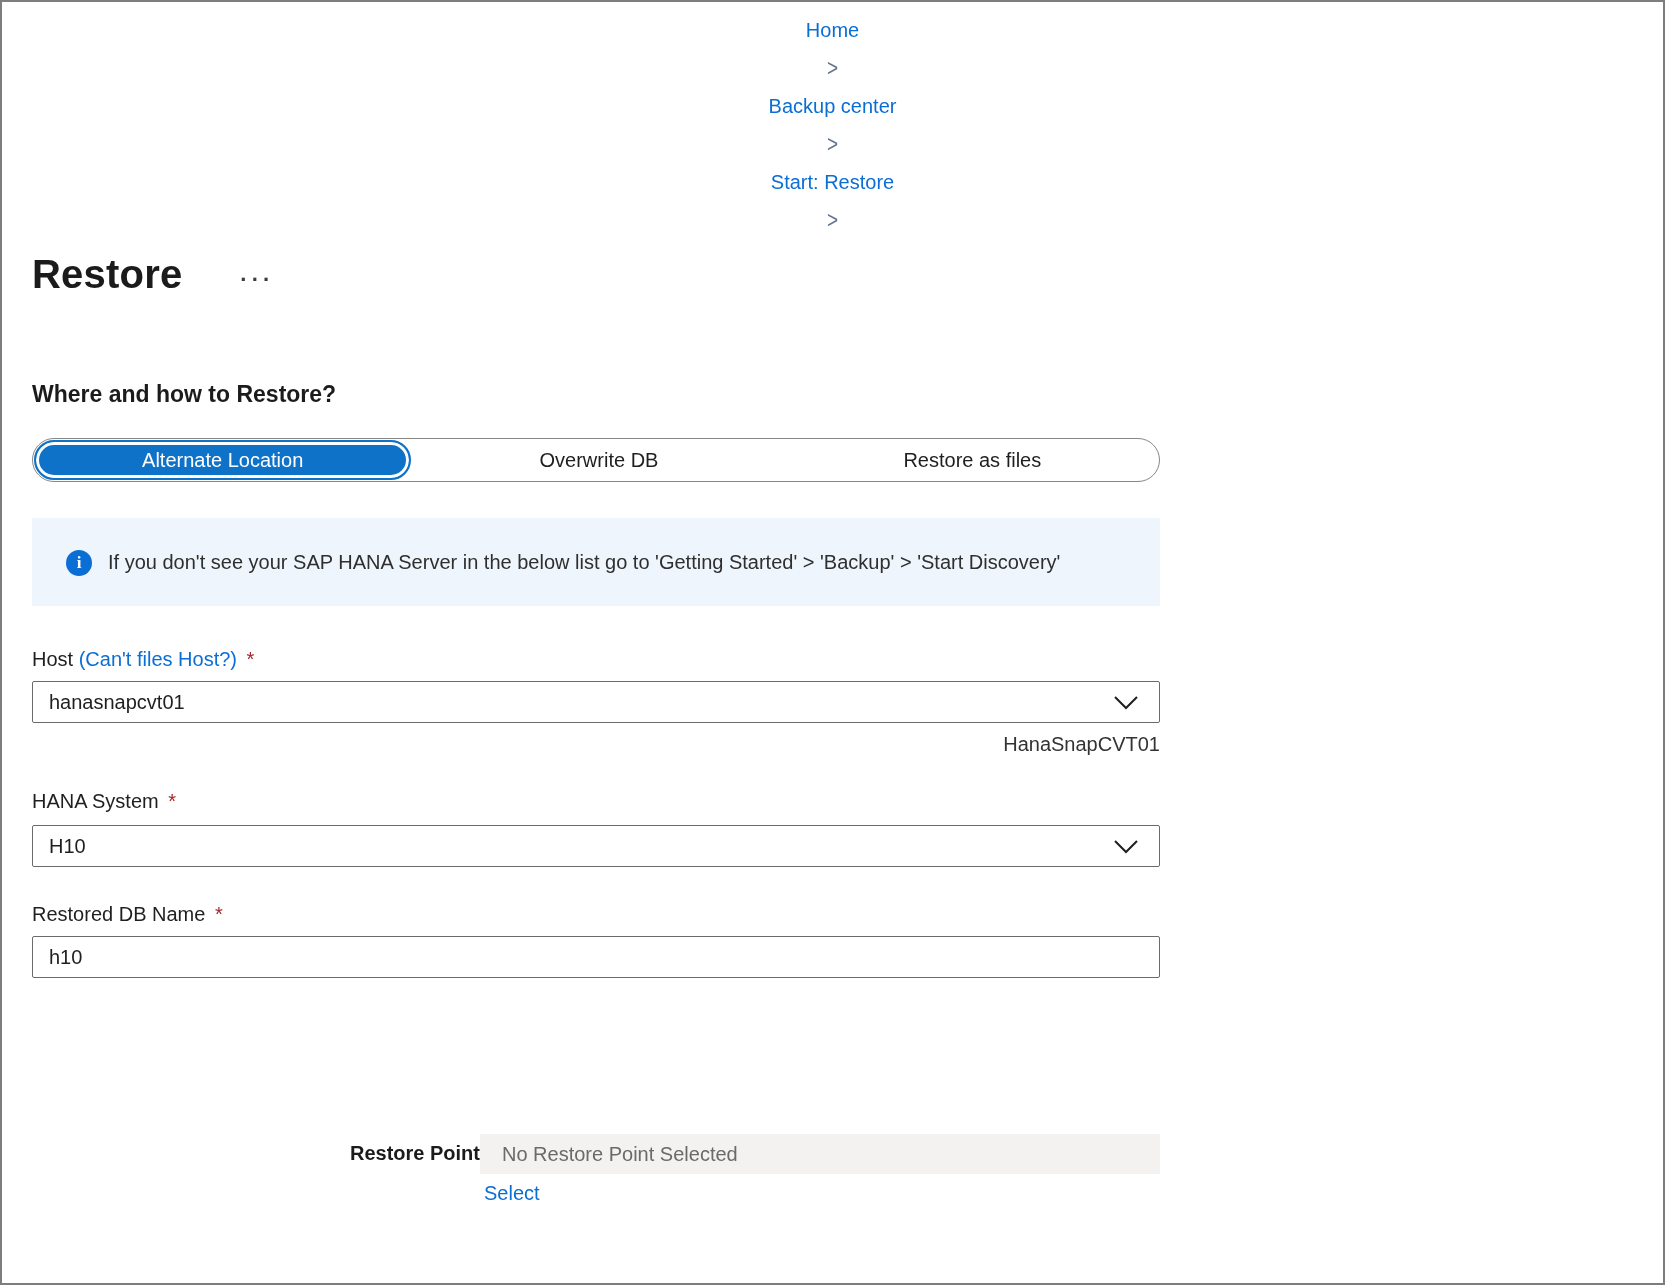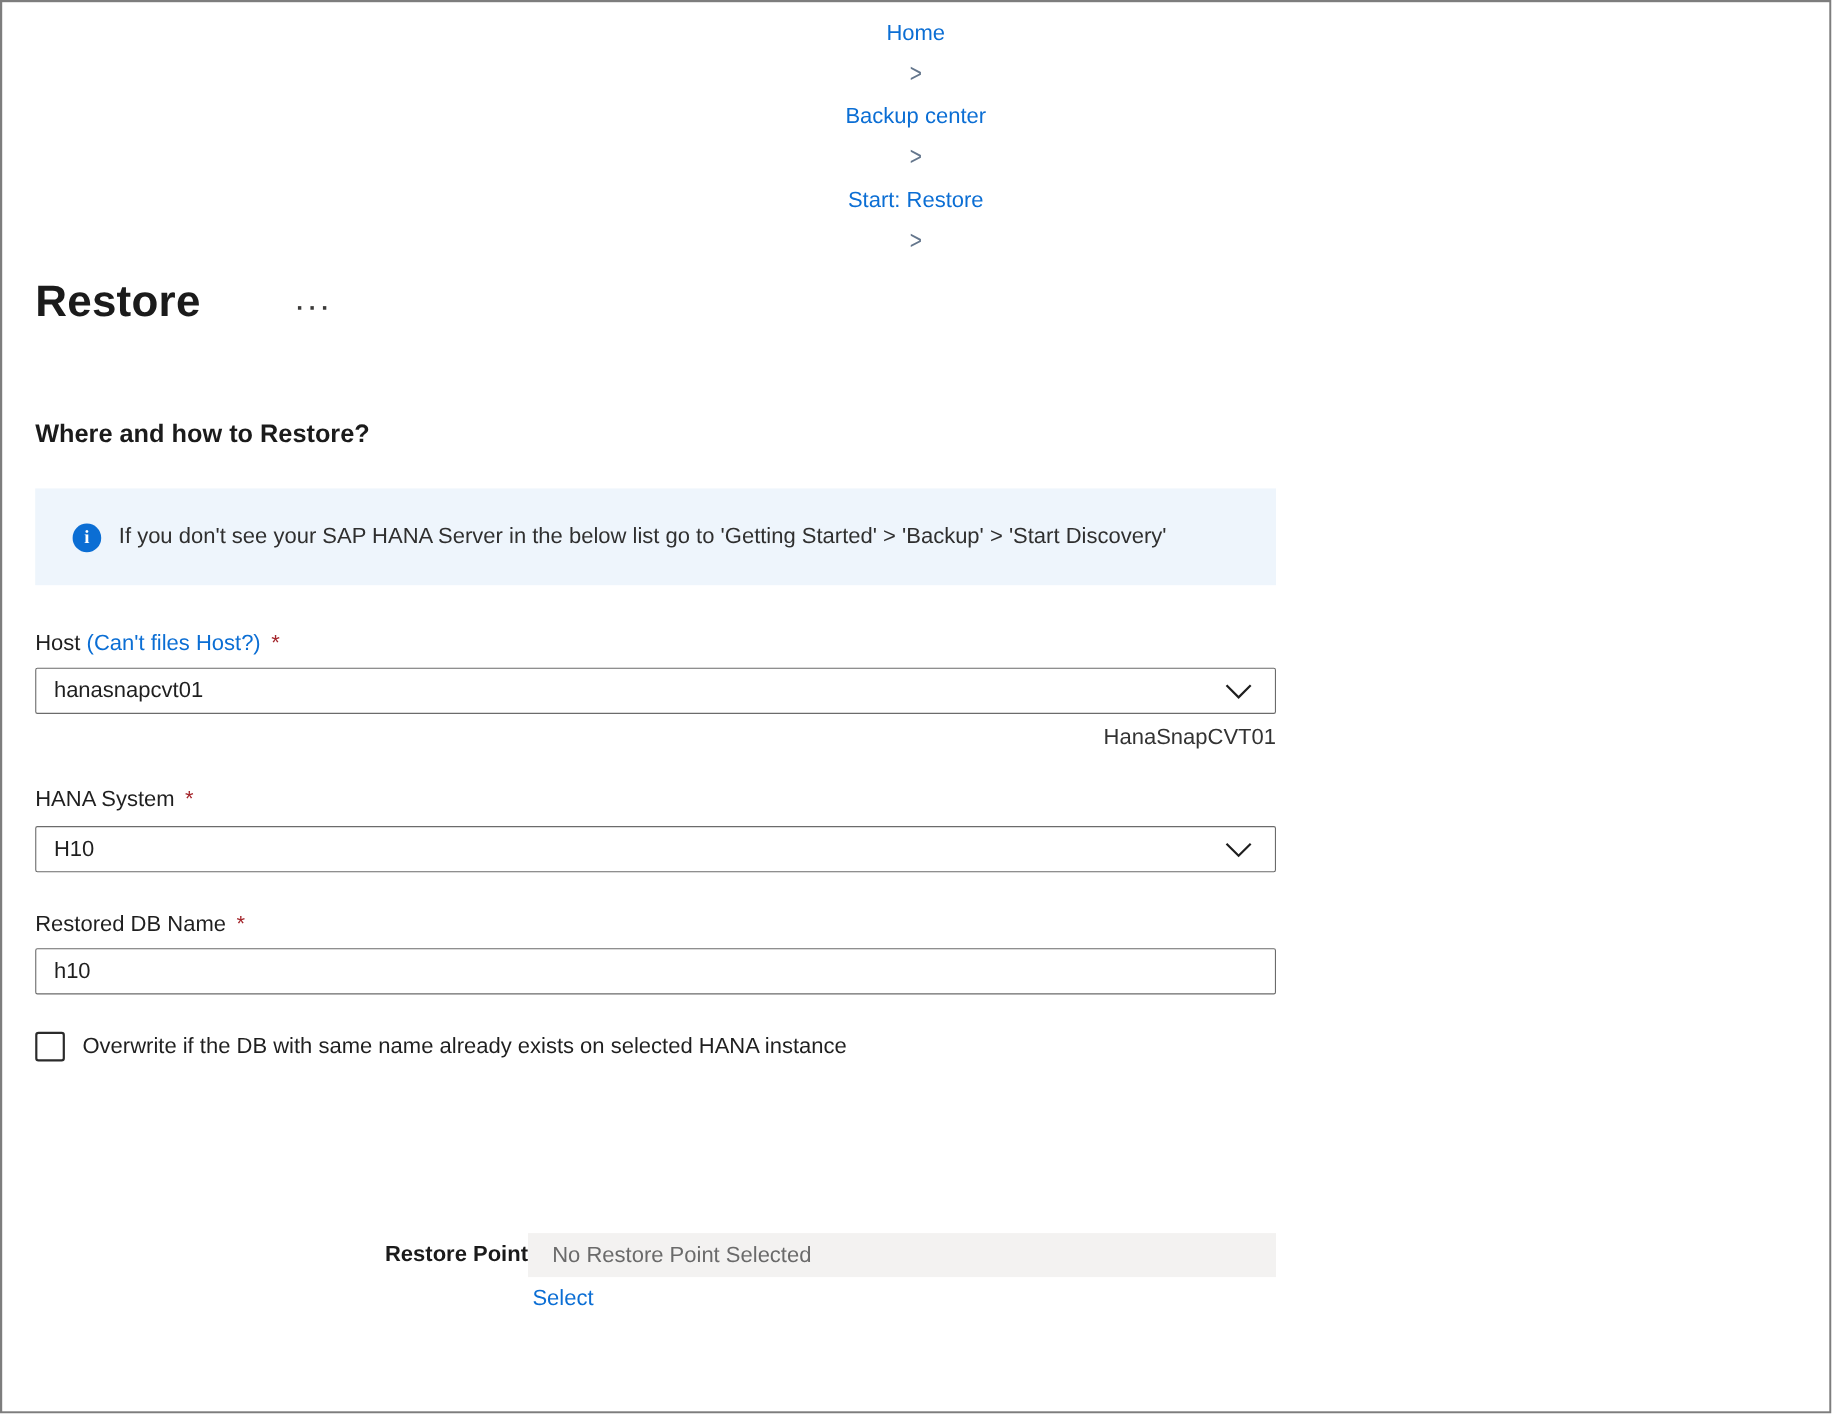--- a/index.html
+++ b/index.html
@@ -9,21 +9,21 @@
     border:2px solid #7d7d7d; overflow:hidden; position:relative;
   }
   .content { padding:14px 30px 0 30px; }
 
   
   .breadcrumb { font-size:20px; line-height:28px; display:flex; align-items:center; gap:10px;flex-direction:column; }
   .crumb { color:#0b6ed4; text-decoration:none; cursor:pointer; }
   .crumb-sep { color:#64768c; font-size:19px; padding:0 2px; transform:scaleY(1.25); display:inline-block; }
 
   
-  .title-row { display:flex; align-items:center; margin-top:18px;gap:29px; }
+  .title-row { display:flex; align-items:center; margin-top:18px; }
   .page-title { font-size:40px; font-weight:700; color:#1b1b1b; letter-spacing:0.2px; }
   .more-dots { margin-left:58px; color:#3b3a39; font-size:22px; font-weight:700; letter-spacing:4px; cursor:pointer; line-height:20px; padding-top:10px; }
 
   
   .section-heading { margin-top:84px; font-size:23px; font-weight:700; color:#1b1b1b; }
 
   
   .segmented {
     margin-top:30px; height:44px; width:1128px;
     border:1px solid #8a8886; border-radius:22px;
@@ -108,20 +108,25 @@
       <span class="crumb-sep">&gt;</span>
     </div>
 
     <div class="title-row">
       <span class="page-title">Restore</span>
       <span class="more-dots">···</span>
     </div>
 
     <div class="section-heading">Where and how to Restore?</div>
 
+    <div class="segmented">
+      <div class="segment selected">Alternate Location</div>
+      <div class="segment">Overwrite DB</div>
+      <div class="segment">Restore as files</div>
+    </div>
 
     <div class="info-banner">
       <span class="info-icon">i</span>
       <span class="info-text">If you don't see your SAP HANA Server in the below list go to 'Getting Started' &gt; 'Backup' &gt; 'Start Discovery'</span>
     </div>
 
     <div class="field-label">
       <span>Host</span>
       <span class="link">(Can't files Host?)</span>
       <span class="required-mark">*</span>
@@ -148,24 +153,20 @@
           </svg>
       </span>
     </div>
 
     <div class="field-label" style="margin-top:36px;">
       <span>Restored DB Name</span>
       <span class="required-mark">*</span>
     </div>
     <input class="text-input" type="text" value="h10" style="">
 
-    <div class="checkbox-row">
-      <input type="checkbox" class="checkbox" style="">
-      <span class="checkbox-label">Overwrite if the DB with same name already exists on selected HANA instance</span>
-    </div>
 
     <div class="restore-row">
       <div class="restore-label">Restore Point</div>
       <div class="restore-field-wrap">
         <div class="restore-field">No Restore Point Selected</div>
         <span class="select-link">Select</span>
       </div>
     </div>
 
   </div>

